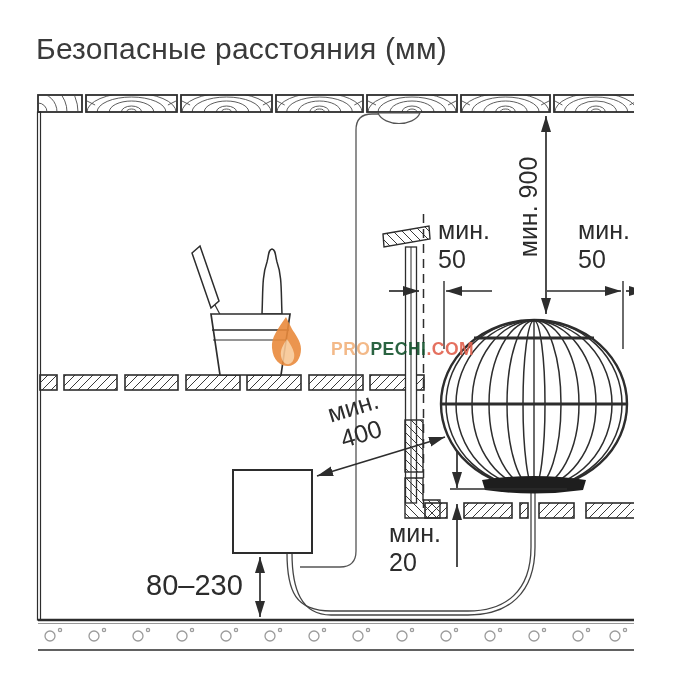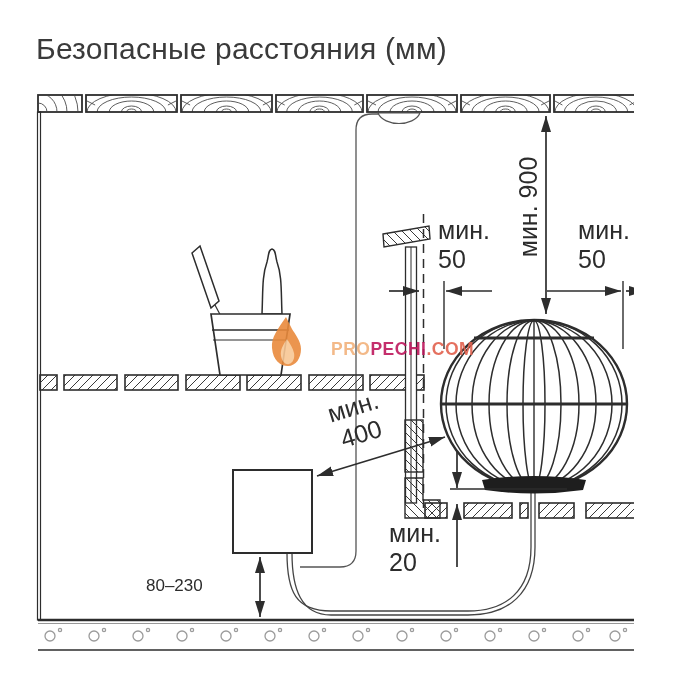--- a/index.html
+++ b/index.html
@@ -8,21 +8,21 @@
   #art{position:absolute;left:0;top:0;}
   .lbl{position:absolute;font-size:25px;line-height:29px;color:#2c2c2c;white-space:nowrap;}
   #title{position:absolute;left:36px;top:32px;font-size:30px;letter-spacing:.2px;color:#3a3a3a;}
   #dim900{left:464px;top:192px;width:130px;height:30px;text-align:center;
           transform:rotate(-90deg);transform-origin:50% 50%;}
   #dim50L{left:438px;top:216px;}
   #dim50R{left:578px;top:216px;}
   #dim400{left:305px;top:392px;width:104px;text-align:center;line-height:28px;
           transform:rotate(-17deg);transform-origin:50% 50%;}
   #dim20{left:389px;top:519px;}
-  #dim80{left:146px;top:571px;font-size:17px;}
+  #dim80{left:146px;top:571px;font-size:29px;}
   #wm-text{position:absolute;left:302px;top:339px;font-size:17.5px;font-weight:bold;
            letter-spacing:.5px;opacity:.9;}
 </style>
 </head>
 <body>
 
 <div id="stage">
 
 <svg id="art" width="700" height="700" viewBox="0 0 700 700">
   <defs>
@@ -218,15 +218,15 @@
 <div class="lbl" id="dim50L"><span>мин.</span><br><span>50</span></div>
 
 <div class="lbl" id="dim50R"><span>мин.</span><br><span>50</span></div>
 
 <div class="lbl" id="dim400"><span>мин.</span><br><span>400</span></div>
 
 <div class="lbl" id="dim20"><span>мин.</span><br><span>20</span></div>
 
 <div class="lbl" id="dim80">80–230</div>
 
-<div id="wm-text"><span id="wm1" style="color: rgb(242, 178, 124); padding-left: 29px;">PRO</span><span id="wm2" style="color: #be185d;">PECHI</span><span id="wm3" style="color: rgb(226, 97, 78);">.COM</span></div>
+<div id="wm-text"><span id="wm1" style="color: rgb(242, 178, 124); padding-left: 29px;">PRO</span><span id="wm2" style="color: #14532d;">PECHI</span><span id="wm3" style="color: rgb(226, 97, 78);">.COM</span></div>
 
 </div>
 
 </body></html>

